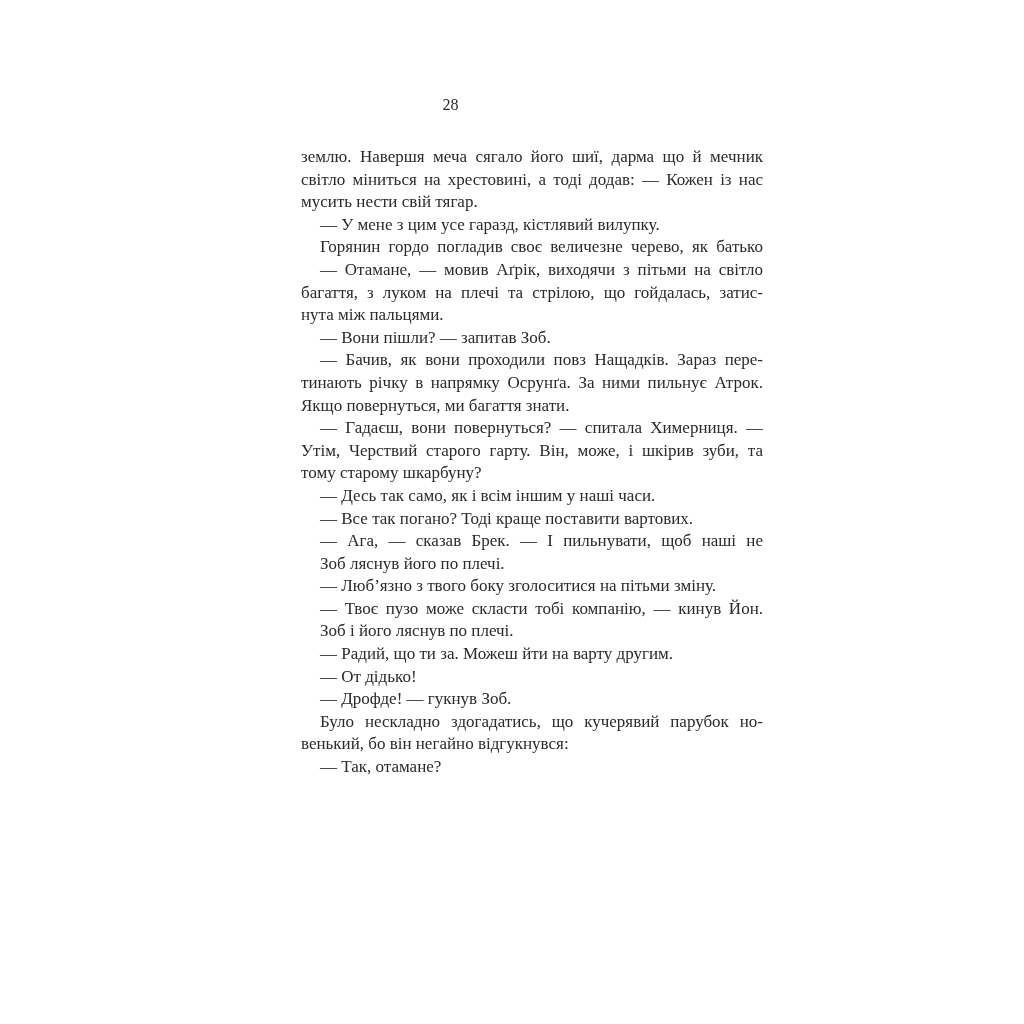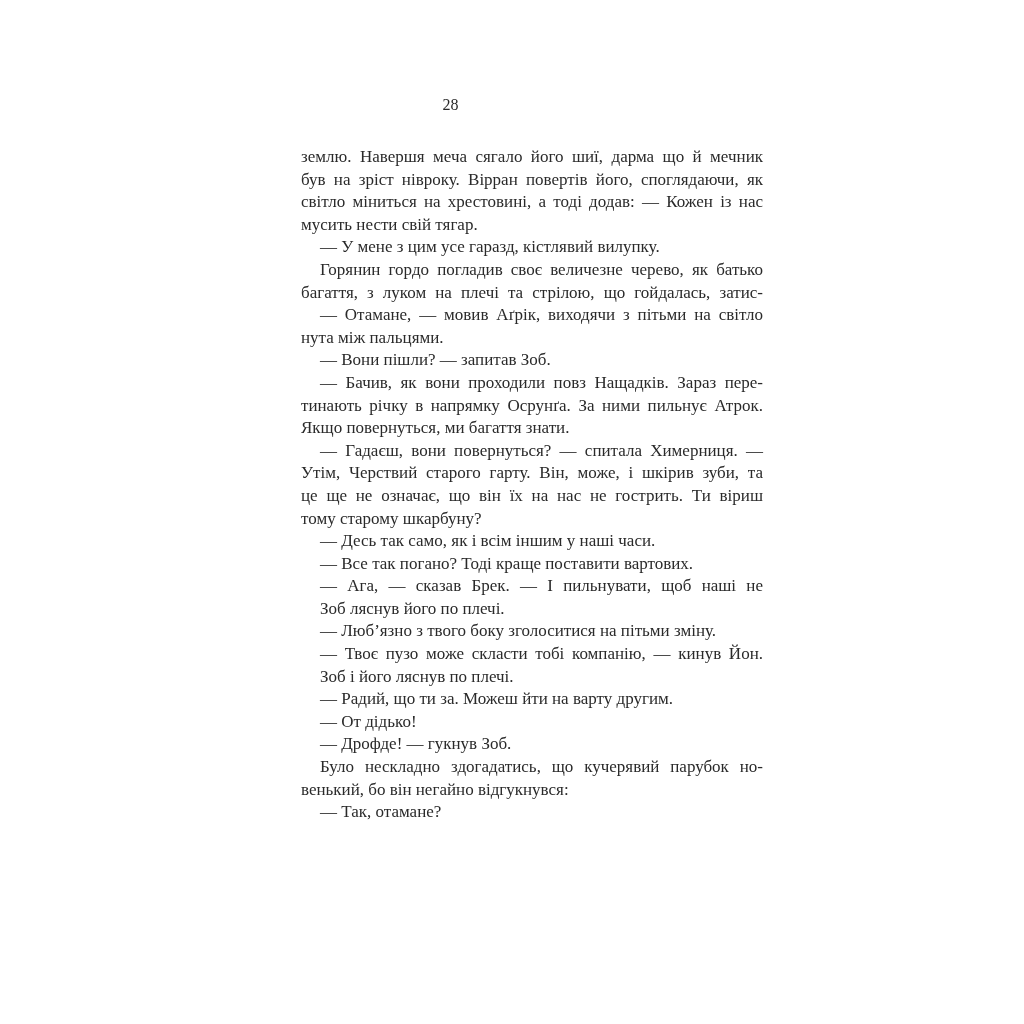--- a/index.html
+++ b/index.html
@@ -19,35 +19,33 @@
   .line.justify { text-align: justify; text-align-last: justify; white-space: normal; }
   .line.indent { padding-left: 19px; }
 </style>
 </head>
 <body>
 
 <div class="page-number">28</div>
 
 <div class="text-block" id="text-block">
     <div class="line justify">землю. Навершя меча сягало його шиї, дарма що й мечник</div>
-    <div class="line justify">був на зріст нівроку. Вірран повертів його, споглядаючи, як</div>
     <div class="line justify">світло міниться на хрестовині, а тоді додав: — Кожен із нас</div>
     <div class="line">мусить нести свій тягар.</div>
     <div class="line indent">— У мене з цим усе гаразд, кістлявий вилупку.</div>
     <div class="line indent justify">Горянин гордо погладив своє величезне черево, як батько</div>
+    <div class="line indent justify">— Отамане, — мовив Аґрік, виходячи з пітьми на світло</div>
     <div class="line justify">багаття, з луком на плечі та стрілою, що гойдалась, затис-</div>
-    <div class="line indent justify">— Отамане, — мовив Аґрік, виходячи з пітьми на світло</div>
     <div class="line">нута між пальцями.</div>
     <div class="line indent">— Вони пішли? — запитав Зоб.</div>
     <div class="line indent justify">— Бачив, як вони проходили повз Нащадків. Зараз пере-</div>
     <div class="line justify">тинають річку в напрямку Осрунґа. За ними пильнує Атрок.</div>
     <div class="line">Якщо повернуться, ми багаття знати.</div>
     <div class="line indent justify">— Гадаєш, вони повернуться? — спитала Химерниця. —</div>
     <div class="line justify">Утім, Черствий старого гарту. Він, може, і шкірив зуби, та</div>
-    <div class="line justify">це ще не означає, що він їх на нас не гострить. Ти віриш</div>
     <div class="line">тому старому шкарбуну?</div>
     <div class="line indent">— Десь так само, як і всім іншим у наші часи.</div>
     <div class="line indent">— Все так погано? Тоді краще поставити вартових.</div>
     <div class="line indent justify">— Ага, — сказав Брек. — І пильнувати, щоб наші не</div>
     <div class="line indent">Зоб ляснув його по плечі.</div>
     <div class="line indent">— Люб’язно з твого боку зголоситися на пітьми зміну.</div>
     <div class="line indent justify">— Твоє пузо може скласти тобі компанію, — кинув Йон.</div>
     <div class="line indent">Зоб і його ляснув по плечі.</div>
     <div class="line indent">— Радий, що ти за. Можеш йти на варту другим.</div>
     <div class="line indent">— От дідько!</div>

